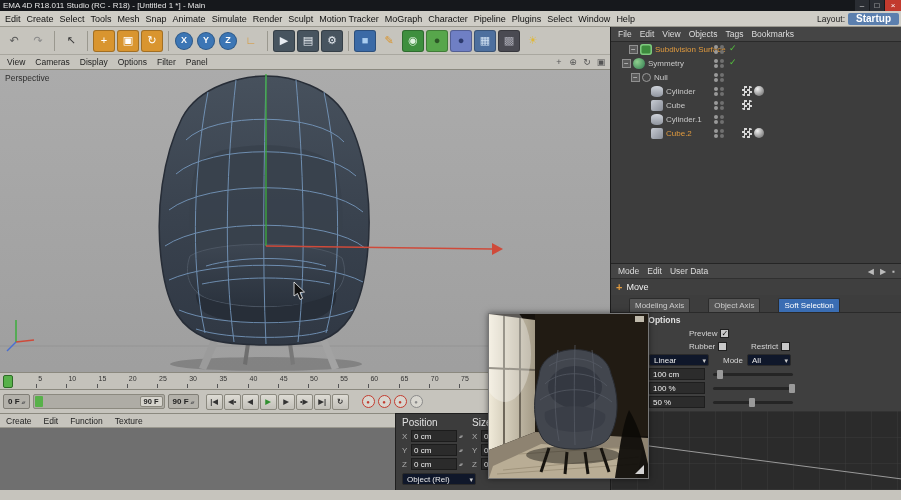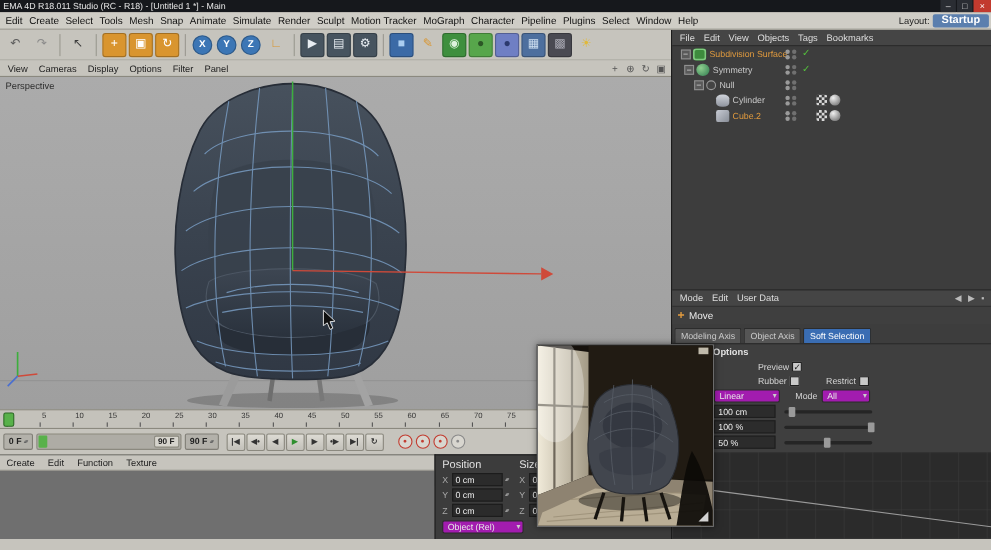--- a/index.html
+++ b/index.html
@@ -69,21 +69,21 @@
   .coords{position:absolute;top:413px;left:395px;width:215px;height:77px;background:#3c3c3c;border-top:1px solid #1f1f1f;border-left:1px solid #1f1f1f;color:#ddd;overflow:hidden;}
   .coord-cols{display:flex;gap:10px;padding:2px 4px 0 6px;}
   .coord-title{font-size:10px;color:#e0e0e0;margin:1px 0 2px;}
   .coord-row{display:flex;align-items:center;gap:2px;margin-bottom:2px;}
   .coord-axis{width:7px;font-size:8px;color:#aaa;}
   .coord-field{width:46px;height:12px;background:#2b2b2b;border:1px solid #1c1c1c;color:#eee;font-size:8px;line-height:11px;padding:0 2px;overflow:hidden;}
   .coord-step{font-size:5px;color:#999;letter-spacing:-1px;}
   .coord-step::after{content:"▴▾";}
   .coord-bottom{position:absolute;left:6px;bottom:3px;}
 
-  .dd{position:relative;display:inline-block;background:#a21caf;color:#e8e8e8;font-size:8px;height:12px;line-height:11px;padding:0 20px 0 4px;border:1px solid #2a2a2a;border-radius:2px;white-space:nowrap;overflow:hidden;}
+  .dd{position:relative;display:inline-block;background:#0f172a;color:#e8e8e8;font-size:8px;height:12px;line-height:11px;padding:0 20px 0 4px;border:1px solid #2a2a2a;border-radius:2px;white-space:nowrap;overflow:hidden;}
   .dd::after{content:"▾";position:absolute;right:2px;top:0;font-size:7px;color:#ccc;}
 
   
   .right-panel{position:absolute;left:610px;top:27px;width:291px;height:463px;background:#3d3d3d;border-left:1px solid #1c1c1c;color:#c9c9c9;overflow:hidden;}
   .om-bar{position:absolute;top:0;left:0;right:0;height:15px;background:#454545;border-bottom:1px solid #2a2a2a;display:flex;align-items:center;padding:0 3px;}
   .om-bar .menu-item,.am-menus .menu-item{font-size:8.5px;padding:0 4px;color:#ddd;}
   .tree{position:absolute;top:15px;left:0;right:0;height:221px;}
   .tree-row{height:14px;display:flex;align-items:center;position:relative;font-size:8px;color:#c9c9c9;}
   .tree-left{display:flex;align-items:center;}
   .expander{width:9px;height:9px;border:1px solid #909090;background:#5a5a5a;margin-right:2px;position:relative;}
@@ -103,21 +103,21 @@
   .tags{position:absolute;left:131px;top:2px;display:flex;gap:2px;}
   .tag{width:10px;height:10px;border-radius:2px;}
   .tag-texture{background:conic-gradient(#d8d8d8 25%,#3c3c3c 0 50%,#d8d8d8 0 75%,#3c3c3c 0);background-size:5px 5px;}
   .tag-phong{background:radial-gradient(circle at 35% 30%,#f0f0f0,#8a8a8a 70%);border-radius:50%;}
 
   .am-bar{position:absolute;top:236px;left:0;right:0;height:16px;background:#454545;border-top:1px solid #252525;border-bottom:1px solid #303030;display:flex;align-items:center;justify-content:space-between;padding:0 3px;}
   .am-navs span{padding:0 3px;color:#bbb;font-size:8px;}
   .move-row{position:absolute;top:252px;left:0;right:0;height:16px;background:#3f3f3f;display:flex;align-items:center;padding:0 5px;gap:4px;font-size:9px;color:#eee;}
   .plus{color:#e09a3e;font-weight:bold;font-size:11px;}
   .am-tabs{position:absolute;top:268px;left:2px;right:0;height:17px;display:flex;gap:2px;align-items:flex-end;}
-  .am-tab{font-size:8px;padding:2px 5px;background:#555;color:#ccc;border:1px solid #2c2c2c;border-bottom:none;border-radius:2px 2px 0 0;white-space:nowrap;}
+  .am-tab{font-size:8px;padding:2px 5px;background:#555;color:#ccc;border:1px solid #2c2c2c;border-bottom:none;border-radius:2px 2px 0 0;white-space:nowrap;margin-left:16px;}
   .am-tab.active{background:var(--selection-accent,#3a6db3);color:#fff;}
   .am-options{position:absolute;top:285px;left:0;right:0;bottom:0;background:#3f3f3f;border-top:1px solid #2a2a2a;}
   .opt-header{position:absolute;top:2px;left:30px;color:#e0e0e0;font-size:8.5px;font-weight:bold;}
   .tri::before{content:"▾";margin-right:3px;color:#bbb;font-weight:normal;}
   .cb-wrap{position:absolute;display:flex;gap:3px;align-items:center;}
   .cb-label{color:#d5d5d5;font-size:8px;}
   .cb-box{width:9px;height:9px;background:#c9c9c9;border:1px solid #1f1f1f;position:relative;}
   .cb-box.checked::after{content:"✓";position:absolute;left:0;top:-1px;font-size:8px;color:#111;}
   .falloff-row{position:absolute;top:41px;left:38px;display:flex;align-items:center;}
   .falloff-row .dd{width:60px;}
@@ -431,21 +431,21 @@
     <div class="om-bar">
         <span class="menu-item">File</span>
         <span class="menu-item">Edit</span>
         <span class="menu-item">View</span>
         <span class="menu-item">Objects</span>
         <span class="menu-item">Tags</span>
         <span class="menu-item">Bookmarks</span>
       </div>
     <div class="tree">
         <div class="tree-row">
-          <span class="tree-left" style="padding-left: 8px;">
+          <span class="tree-left" style="padding-left: 18px;">
             <span class="expander"></span>
             <span class="obj-icon icon-subdivision-surface"></span>
             <span class="obj-label sel">Subdivision Surface</span>
           </span>
           <span class="dots"></span>
           <span class="check"></span>
         </div>
         <div class="tree-row">
           <span class="tree-left" style="padding-left: 11px;">
             <span class="expander"></span>
@@ -467,20 +467,39 @@
           <span class="tree-left" style="padding-left: 29px;">
             <span class="exp-sp"></span>
             <span class="obj-icon icon-cylinder"></span>
             <span class="obj-label">Cylinder</span>
           </span>
           <span class="dots"></span>
           <span class="tags">
             <span class="tag tag-texture"></span>
             <span class="tag tag-phong"></span>
           </span>
+        </div>
+        <div class="tree-row">
+          <span class="tree-left" style="padding-left: 29px;">
+            <span class="exp-sp"></span>
+            <span class="obj-icon icon-cube"></span>
+            <span class="obj-label">Cube</span>
+          </span>
+          <span class="dots"></span>
+          <span class="tags">
+            <span class="tag tag-texture"></span>
+          </span>
+        </div>
+        <div class="tree-row">
+          <span class="tree-left" style="padding-left: 29px;">
+            <span class="exp-sp"></span>
+            <span class="obj-icon icon-cylinder"></span>
+            <span class="obj-label">Cylinder.1</span>
+          </span>
+          <span class="dots"></span>
         </div>
         <div class="tree-row">
           <span class="tree-left" style="padding-left: 29px;">
             <span class="exp-sp"></span>
             <span class="obj-icon icon-cube"></span>
             <span class="obj-label sel">Cube.2</span>
           </span>
           <span class="dots"></span>
           <span class="tags">
             <span class="tag tag-texture"></span>

